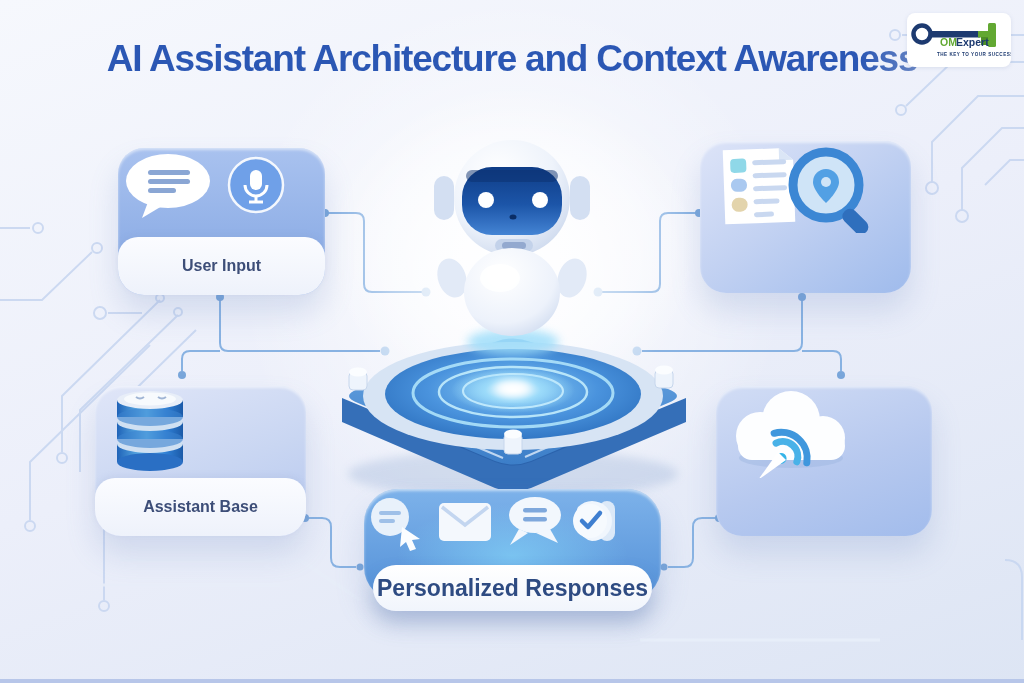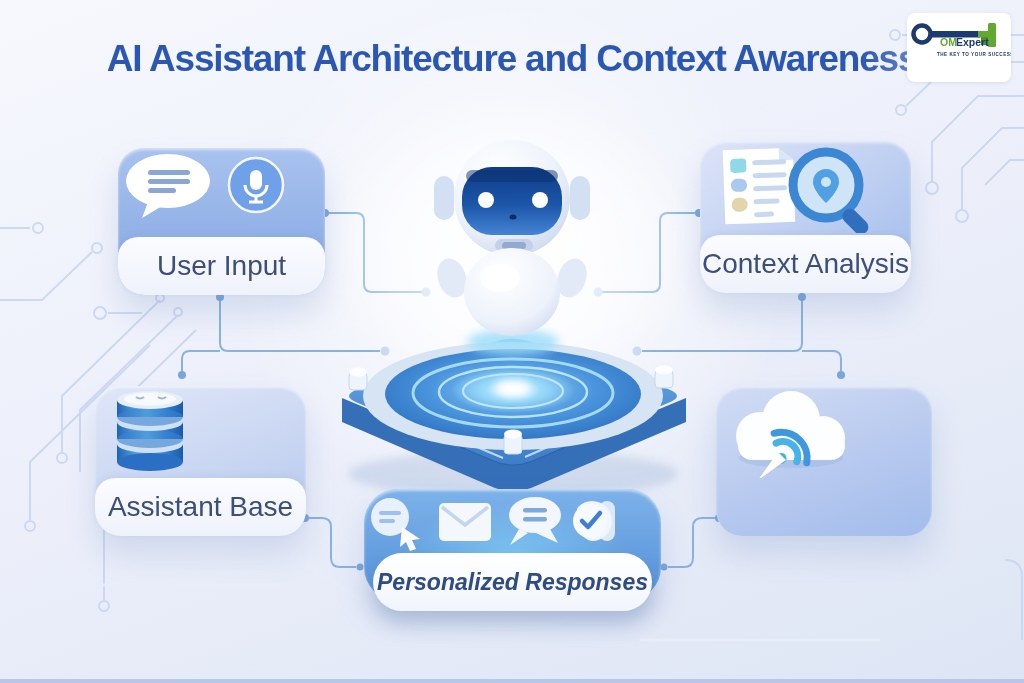--- a/index.html
+++ b/index.html
@@ -18,40 +18,40 @@
     position:absolute;top:38px;left:0;width:100%;text-align:center;margin:0;
     font-size:37px;font-weight:bold;letter-spacing:-1.2px;
     color:#2b57b4;
     background:linear-gradient(90deg,#2b57b4 0%,#2b57b4 84%,#aab8d6 96%,#c2cbdf 100%);
     -webkit-background-clip:text;background-clip:text;-webkit-text-fill-color:transparent;
     z-index:5;
   }
 
   
   .logo{
-    position:absolute;top:13px;right:13px;width:104px;height:69px;
+    position:absolute;top:13px;right:13px;width:104px;height:54px;
     background:#ffffff;border-radius:8px;z-index:6;
     box-shadow:0 1px 4px rgba(120,140,180,.18);
   }
   .logo svg{position:static;display:block;}
 
   
   .card{
     position:absolute;border-radius:26px;overflow:visible;z-index:4;
     box-shadow:0 18px 30px rgba(100,130,190,.20);
   }
   .card-top{
     position:absolute;inset:0;border-radius:26px;
     box-shadow:inset 0 2px 3px rgba(255,255,255,.55);
   }
   .card-label{
     position:absolute;left:0;right:0;bottom:0;height:58px;border-radius:20px 20px 26px 26px;
     background:linear-gradient(180deg,#fbfcff 0%,#eef2fb 100%);
     display:flex;align-items:center;justify-content:center;
-    font-weight:normal;color:#3d4e78;font-size:28px;
+    font-weight:bold;color:#3d4e78;font-size:16px;
     box-shadow:0 -2px 6px rgba(120,140,190,.12);
   }
   .card-icons{position:absolute;left:0;right:0;top:0;display:flex;align-items:center;justify-content:center;}
 
   #card-user-input{left:118px;top:148px;width:207px;height:147px;}
   #card-user-input .card-top{background:linear-gradient(180deg,#a9c2ef 0%,#82a5e2 100%);}
   #card-user-input .card-icons{height:89px;}
 
   #card-context-analysis{left:700px;top:141px;width:211px;height:152px;}
   #card-context-analysis .card-top{background:linear-gradient(145deg,#dde4f8 0%,#c3d2f2 45%,#9fbbec 100%);}
@@ -70,26 +70,25 @@
     border-radius:34px;
     background:
       radial-gradient(ellipse at 50% 60%, rgba(140,225,255,.55) 0%, rgba(140,225,255,0) 55%),
       linear-gradient(180deg,#7db2ea 0%,#5априв 0%,#5491d8 100%);
     background:
       radial-gradient(ellipse at 50% 60%, rgba(140,225,255,.55) 0%, rgba(140,225,255,0) 55%),
       linear-gradient(180deg,#7db2ea 0%,#5491d8 100%);
   }
   #card-personalized .card-icons{height:64px;top:6px;}
   .pill{
-    position:absolute;left:9px;right:9px;bottom:-10px;height:58px;border-radius:29px;
+    position:absolute;left:9px;right:9px;bottom:-10px;height:46px;border-radius:29px;
     background:linear-gradient(180deg,#ffffff 0%,#f1f5fc 100%);
     display:flex;align-items:center;justify-content:center;
     font-weight:bold;font-size:23px;color:#2e4b82;
     box-shadow:0 12px 20px rgba(70,100,160,.28);
-    font-style:italic;
   }
 
   
   .bottom-strip{position:absolute;left:0;bottom:0;width:100%;height:4px;background:#b7c6e9;z-index:7;}
 </style>
 </head>
 <body>
 
 <div class="stage">
 
@@ -310,21 +309,20 @@
           </g>
         </g>
         <g>
           <circle cx="126" cy="44" r="33" fill="#cfe4f7" stroke="#3c87d4" stroke-width="9"></circle>
           <path d="M 126,28 a 13,13 0 0 1 13,13 c 0,9 -13,21 -13,21 c 0,0 -13,-12 -13,-21 a 13,13 0 0 1 13,-13 Z" fill="#52a0e4"></path>
           <circle cx="126" cy="41" r="5" fill="#cfe4f7"></circle>
           <rect x="148" y="66" width="15" height="30" rx="7" fill="#2f6fbd" transform="rotate(-45 155 81)"></rect>
         </g>
       </svg>
     </div>
-    <div class="card-label">Context Analysis</div>
   </div>
 
   <div class="card" id="card-knowledge-base">
     <div class="card-top"></div>
     <div class="card-icons">
       <svg width="110" height="92" viewBox="0 0 100 92">
         <defs>
           <linearGradient id="dbBand" x1="0" y1="0" x2="1" y2="0">
             <stop offset="0%" stop-color="#1f63b8"></stop>
             <stop offset="45%" stop-color="#6fc4f2"></stop>

